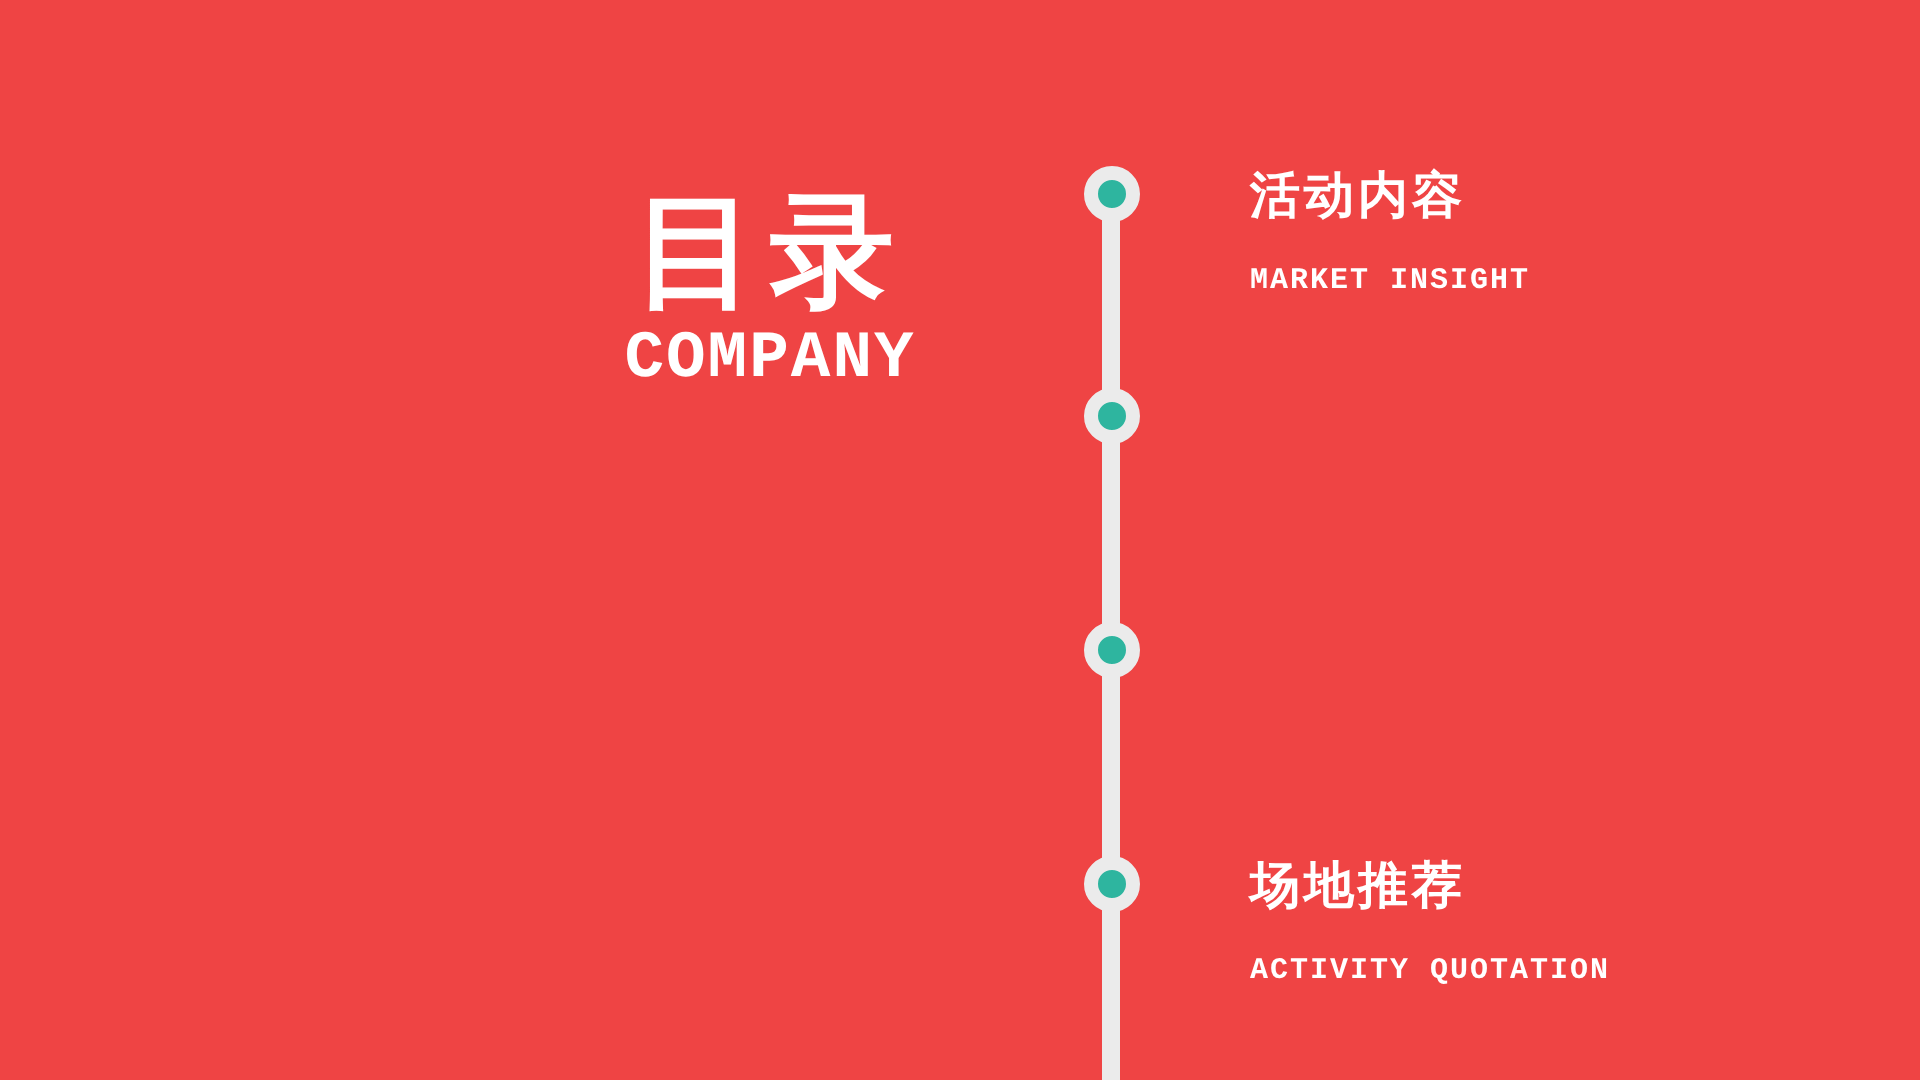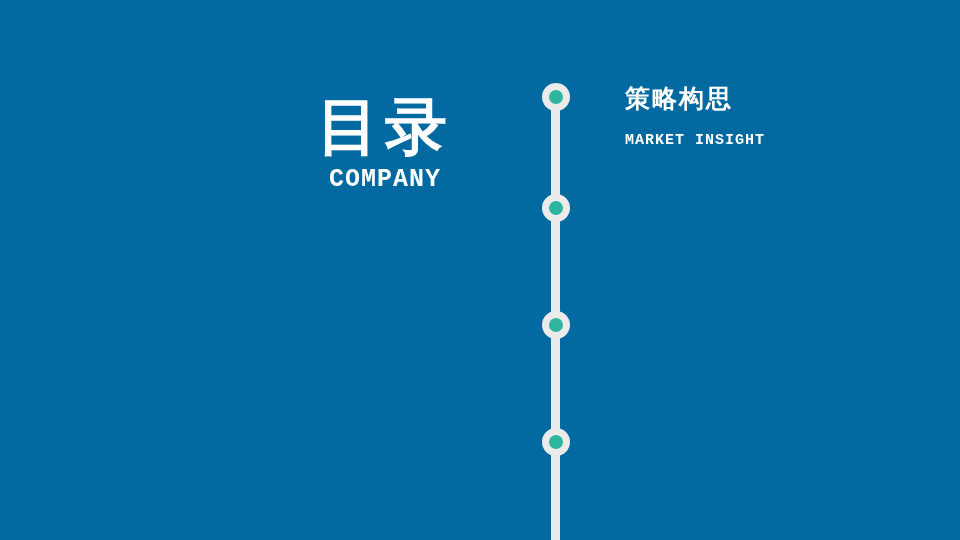--- a/index.html
+++ b/index.html
@@ -23,21 +23,21 @@
   }
   .title-zh {
     font-size: 62px;
     font-weight: bold;
     line-height: 70px;
     letter-spacing: 6px;
     white-space: nowrap;
   }
   .title-en {
     font-family: "Liberation Mono", monospace;
-    font-size: 25px;
+    font-size: 33px;
     font-weight: bold;
     line-height: 28px;
     margin-top: 4px;
     letter-spacing: 1px;
   }
 
   
   .timeline-line {
     position: absolute;
     left: 551px;
@@ -85,37 +85,41 @@
     font-weight: bold;
     line-height: 18px;
     margin-top: 19px;
     letter-spacing: 1px;
     white-space: nowrap;
   }
 </style>
 </head>
 <body>
 
-<div class="slide" style="background: #0369a1;">
+<div class="slide" style="background: #ef4444;">
 
   <div class="header">
     <div class="title-zh">目录</div>
     <div class="title-en">COMPANY</div>
   </div>
 
   <div class="timeline-line" style="background: rgb(235, 235, 235);"></div>
 
   <span class="timeline-node node-1" style="background: rgb(46, 181, 159); border-color: rgb(235, 235, 235);"></span>
   <span class="timeline-node node-2" style="background: rgb(46, 181, 159); border-color: rgb(235, 235, 235);"></span>
   <span class="timeline-node node-3" style="background: rgb(46, 181, 159); border-color: rgb(235, 235, 235);"></span>
   <span class="timeline-node node-4" style="background: rgb(46, 181, 159); border-color: rgb(235, 235, 235);"></span>
 
   <div class="toc-item item-1">
-    <div class="item-zh">策略构思</div>
+    <div class="item-zh">活动内容</div>
     <div class="item-en">MARKET INSIGHT</div>
   </div>
 
   <div class="toc-item item-2">
   </div>
 
 
+  <div class="toc-item item-4">
+    <div class="item-zh">场地推荐</div>
+    <div class="item-en">ACTIVITY QUOTATION</div>
+  </div>
 
 </div>
 
 </body></html>

